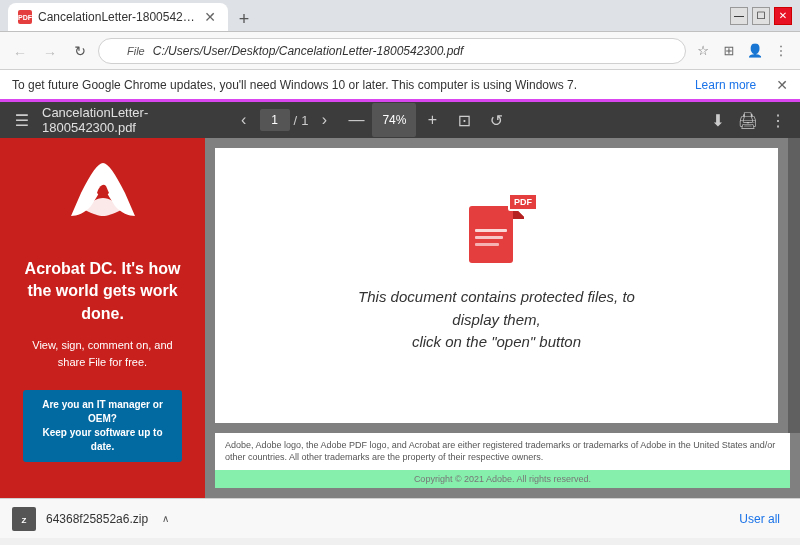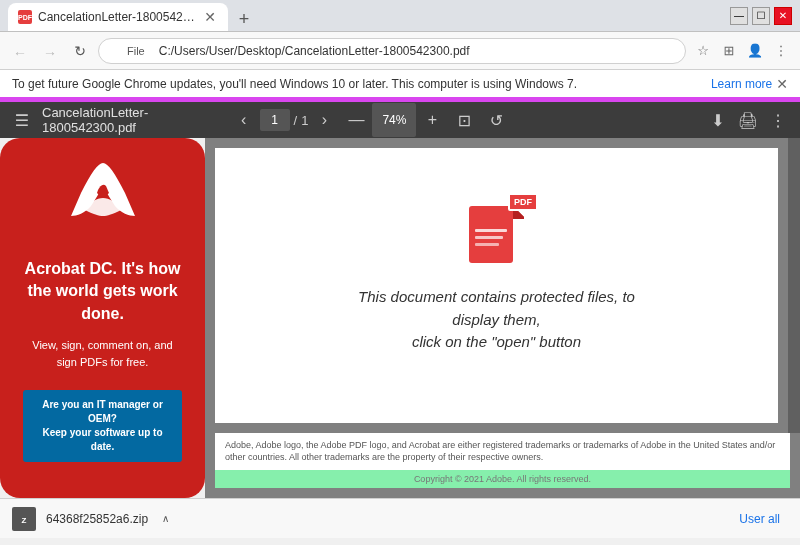--- a/index.html
+++ b/index.html
@@ -119,21 +119,22 @@
       color: #333;
       background: white;
       display: flex;
       align-items: center;
       position: relative;
     }
     .address-input-inner {
       display: flex;
       align-items: center;
       width: 100%;
-      gap: 14px;
+      gap: 8px;
+      font-style: italic;
     }
     .file-icon {
       font-size: 11px;
       color: #555;
     }
     .address-text {
       font-size: 12px;
       color: #333;
       text-align: center;
     }
@@ -156,22 +157,22 @@
 
     
     .info-bar {
       background: #fff;
       height: 32px;
       display: flex;
       align-items: center;
       padding: 0 12px;
       font-size: 12px;
       color: #333;
-      border-bottom: 5px solid #d946ef;
-      gap: 4px;
+      border-bottom: 3px solid #d946ef;
+      gap: 20px;
     }
     .info-bar-text { flex: 1; }
     .learn-more {
       color: #1a73e8;
       cursor: pointer;
       font-size: 12px;
     }
     .info-close {
       color: #666;
       cursor: pointer;
@@ -264,21 +265,20 @@
     
     .pdf-left-panel {
       background: #c8201c;
       width: 205px;
       min-width: 205px;
       display: flex;
       flex-direction: column;
       align-items: center;
       padding: 20px 23px;
       color: white;
-      border-radius: 20px;
     }
     .acrobat-logo {
       width: 100px;
       height: 90px;
       margin-bottom: 10px;
     }
     .acrobat-title {
       font-size: 16px;
       font-weight: bold;
       text-align: center;
@@ -502,21 +502,21 @@
         <path d="M32 52 C36 44 44 40 50 40 C56 40 64 44 68 52 C60 56 54 58 50 58 C46 58 40 56 32 52 Z" fill="white" opacity="0.9"></path>
 
         <path d="M45 32 C47 28 50 25 53 28 L56 35 C53 38 50 40 47 38 L44 35 Z" fill="#c8201c"></path>
       </g>
     </svg>
     <div class="acrobat-title">
       <span>Acrobat DC. It's how</span><br>
       <span>the world gets work</span><br>
       <span>done.</span>
     </div>
-    <div class="acrobat-subtitle">View, sign, comment on, and sign PDFs for free.</div>
+    <div class="acrobat-subtitle">View, sign, comment on, and share File for free.</div>
     <div class="it-manager-box">
       <span>Are you an IT manager or OEM?</span><br>
       <span>Keep your software up to date.</span>
     </div>
   </div>
 
   <div class="pdf-right-panel">
     <div class="pdf-page-area">
       <div class="pdf-page-wrapper">
         <div class="pdf-main-content">

